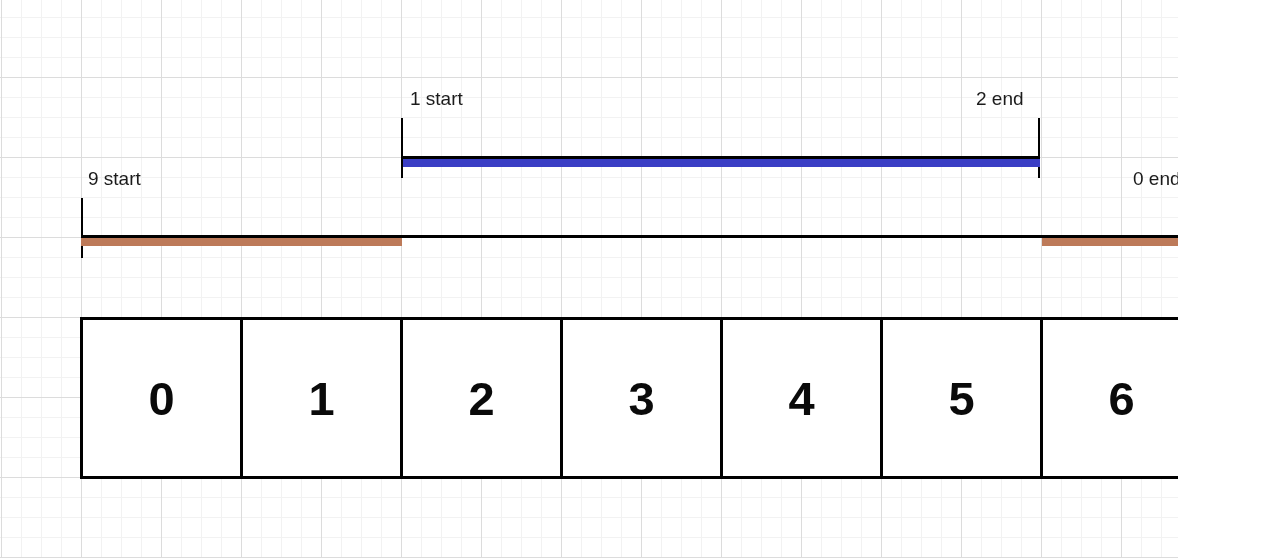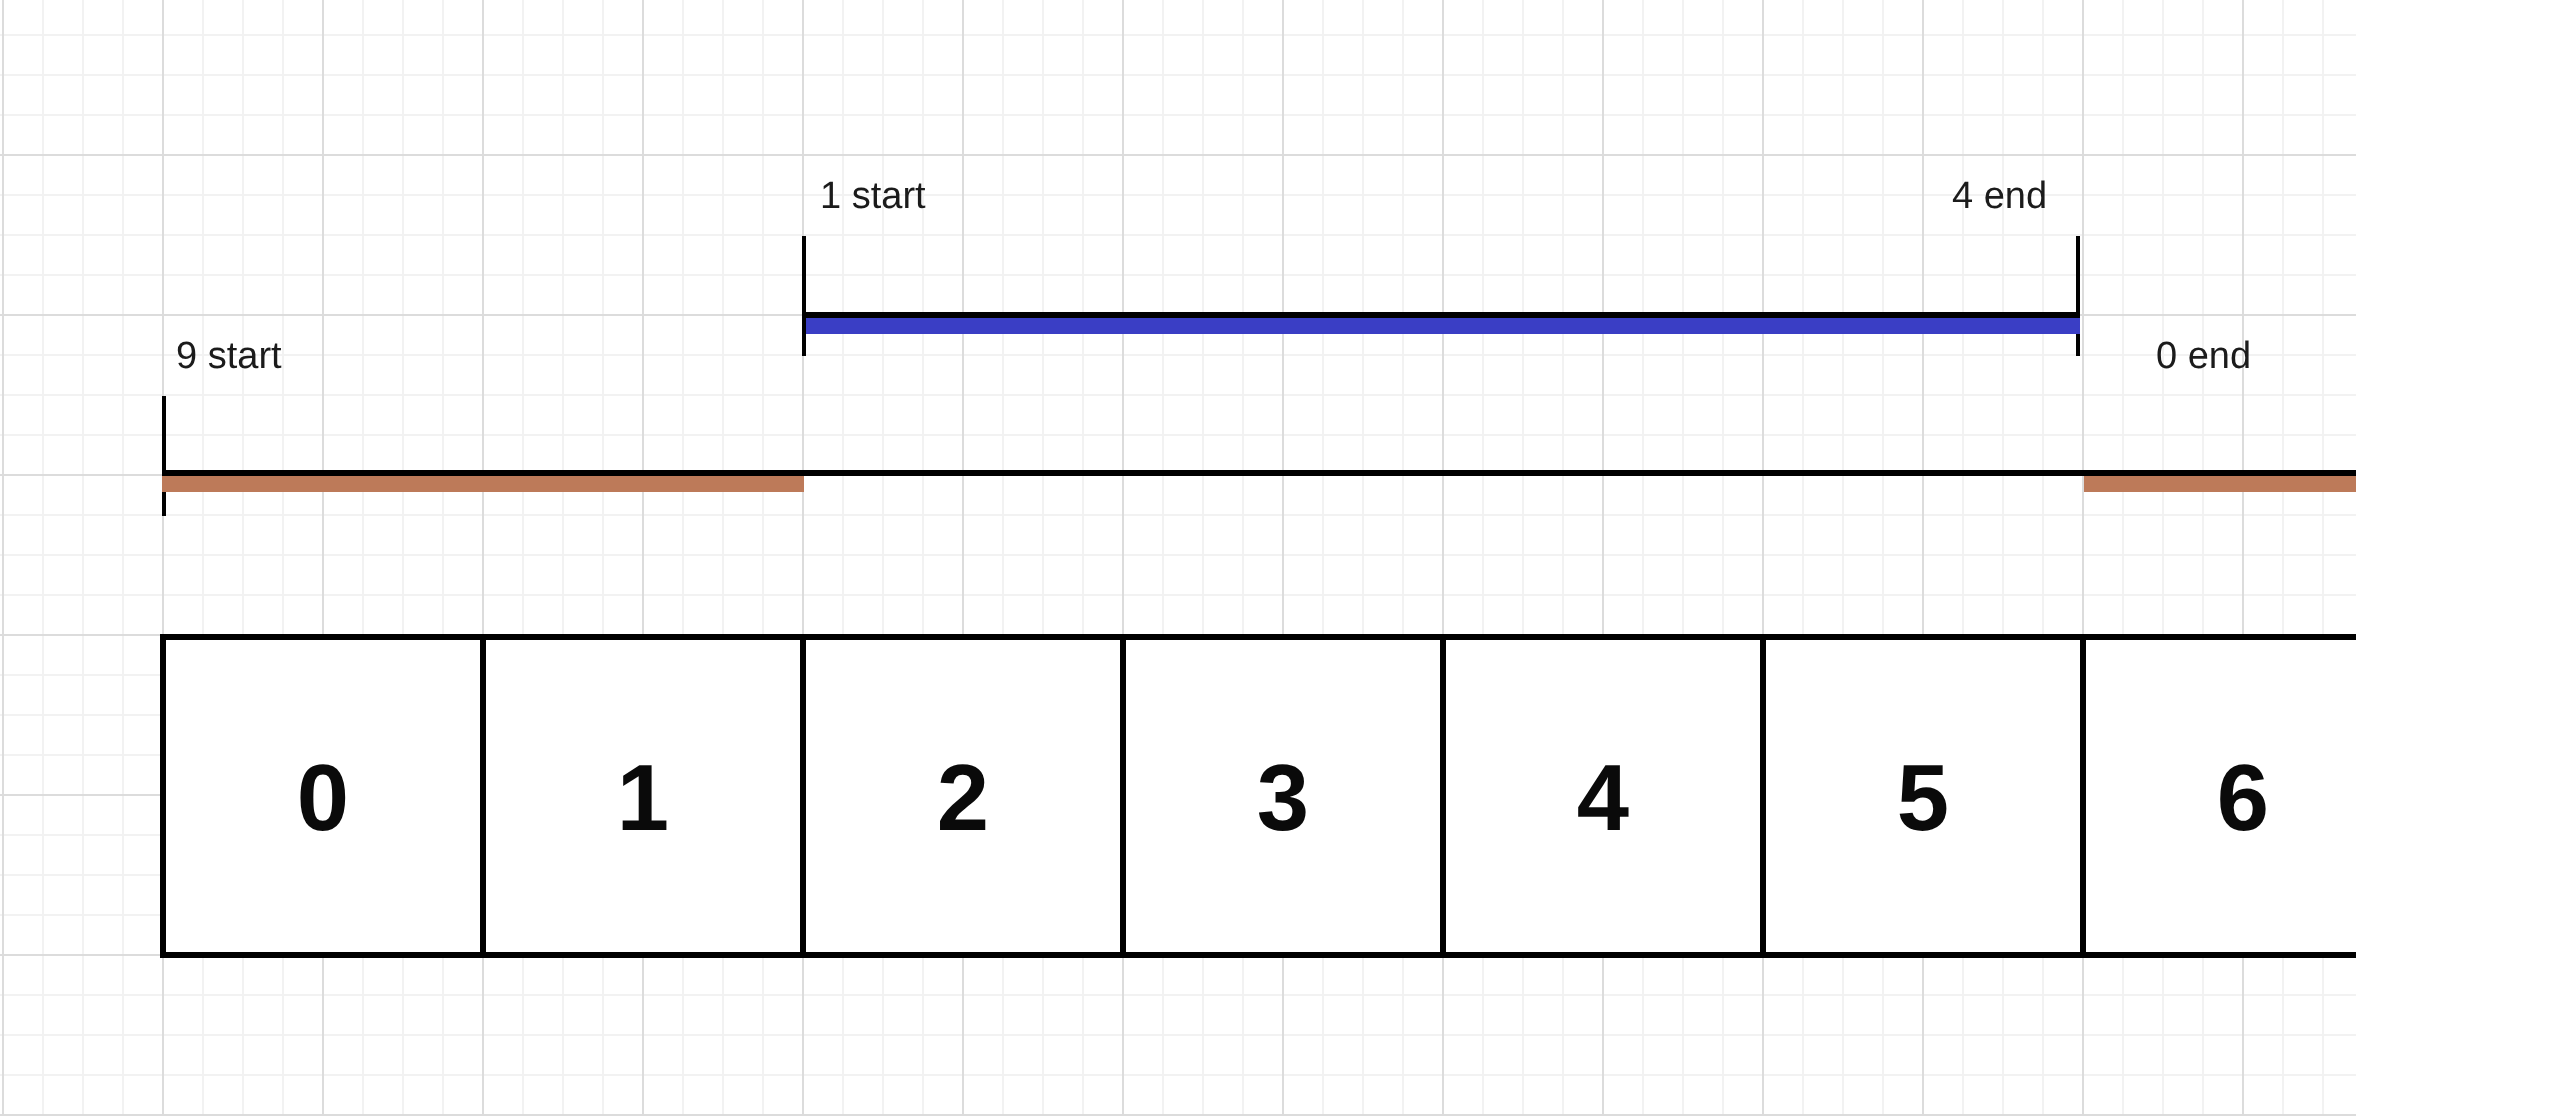--- a/index.html
+++ b/index.html
@@ -71,28 +71,28 @@
     color: #c9c9c9;
     white-space: nowrap;
   }
 </style>
 </head>
 <body>
 
 <div class="canvas">
 
   <span class="abs range-label" style="left:410px; top:88px;">1 start</span>
-  <span class="abs range-label" style="left:976px; top:88px;">4 end</span>
+  <span class="abs range-label" style="left:976px; top:88px;">2 end</span>
   <div class="abs tick" style="left:401px; top:118px;"></div>
   <div class="abs tick" style="left:1038px; top:118px;"></div>
   <div class="abs baseline" style="left:402px; top:156px; width:638px;"></div>
   <div class="abs bar bar-blue" style="left:403px; top:159px; width:637px;"></div>
 
   <span class="abs range-label" style="left:88px; top:168px;">9 start</span>
-  <span class="abs range-label" style="left:1078px; top:168px;">0 end</span>
+  <span class="abs range-label" style="left:1133px; top:168px;">0 end</span>
   <div class="abs tick" style="left:81px; top:198px;"></div>
   <div class="abs tick" style="left:1201px; top:198px;"></div>
   <div class="abs baseline" style="left:81px; top:235px; width:1122px;"></div>
   <div class="abs bar bar-brown" style="left:81px; top:238px; width:321px;"></div>
   <div class="abs bar bar-brown" style="left:1042px; top:238px; width:161px;"></div>
 
   <div class="abs array-row">
     <div class="array-cell">0</div>
     <div class="array-cell">1</div>
     <div class="array-cell">2</div>

